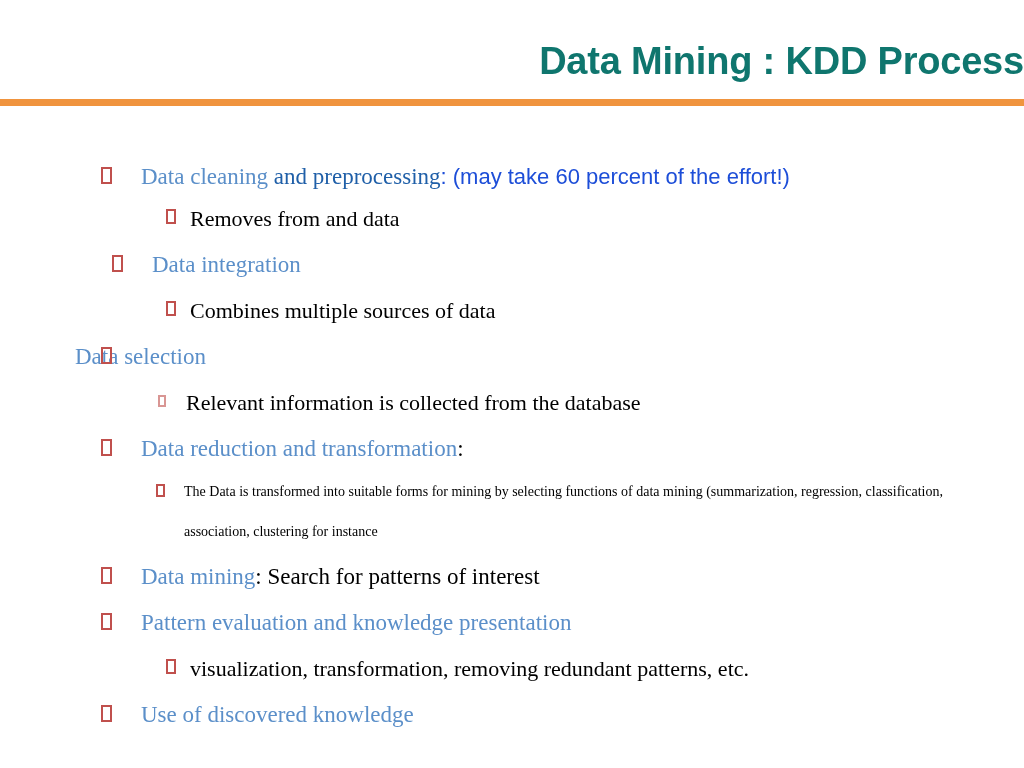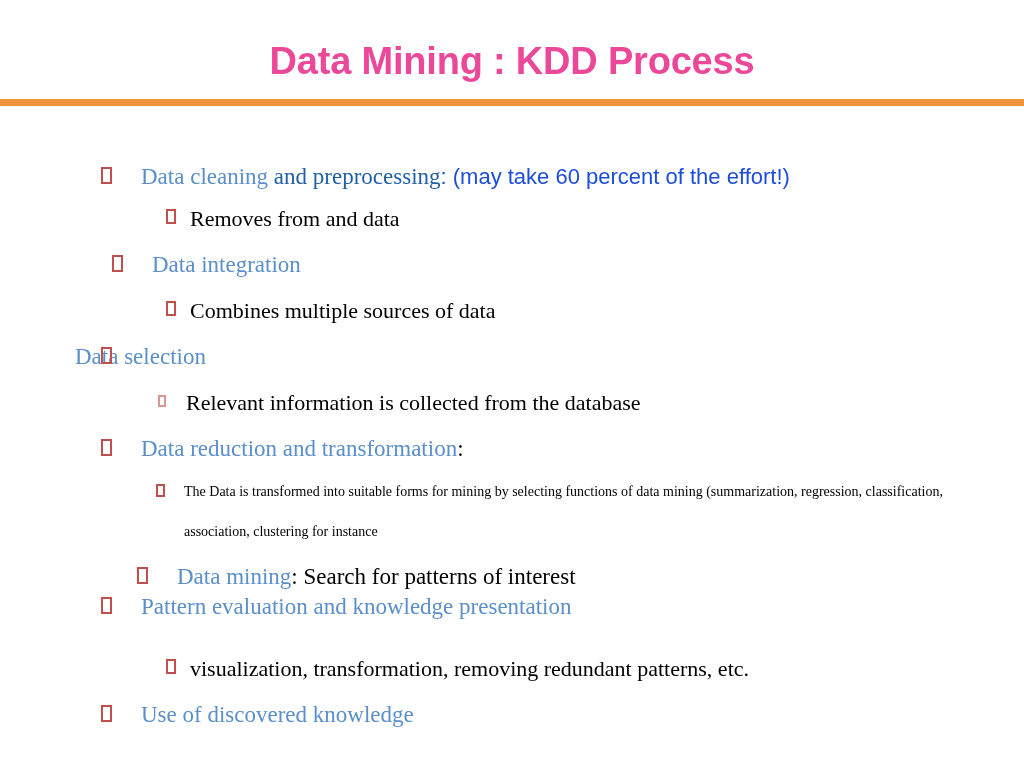--- a/index.html
+++ b/index.html
@@ -15,26 +15,26 @@
     font-family: "Liberation Serif", "DejaVu Serif", serif;
     position: relative;
   }
 
   
   .slide-title {
     position: absolute;
     top: 40px;
     left: 0;
     width: 1024px;
-    text-align: center;
+    text-align: right;
     font-family: "Liberation Sans", "DejaVu Sans", sans-serif;
     font-weight: bold;
     font-size: 38px;
     letter-spacing: -0.2px;
-    color: #ec4899;
+    color: #0f766e;
     line-height: 1.15;
     white-space: nowrap;
   }
 
   .title-rule {
     position: absolute;
     top: 99px;
     left: 0;
     width: 1024px;
     height: 7px;
@@ -147,22 +147,22 @@
 
   
   #line-cleaning      { position: absolute; top: 10px;  left: 0; }
   #line-removes       { position: absolute; top: 52px;  left: 0; }
   #line-integration   { position: absolute; top: 98px;  left: 11px; }
   #line-combines      { position: absolute; top: 144px; left: 0; }
   #line-selection     { position: absolute; top: 190px; left: 0; }
   #line-relevant      { position: absolute; top: 236px; left: 0; }
   #line-reduction     { position: absolute; top: 282px; left: 0; }
   #line-thedata       { position: absolute; top: 320px; left: 0; }
-  #line-mining        { position: absolute; top: 410px; left: 0; margin-left: 36px; }
-  #line-pattern       { position: absolute; top: 440px; left: 0; }
+  #line-mining        { position: absolute; top: 410px; left: 0; }
+  #line-pattern       { position: absolute; top: 456px; left: 0; }
   #line-visualization { position: absolute; top: 502px; left: 0; }
   #line-use           { position: absolute; top: 548px; left: 0; }
 </style>
 </head>
 <body>
 
 <div class="slide-title">Data Mining : KDD Process</div>
 
 <div class="title-rule"></div>
 

